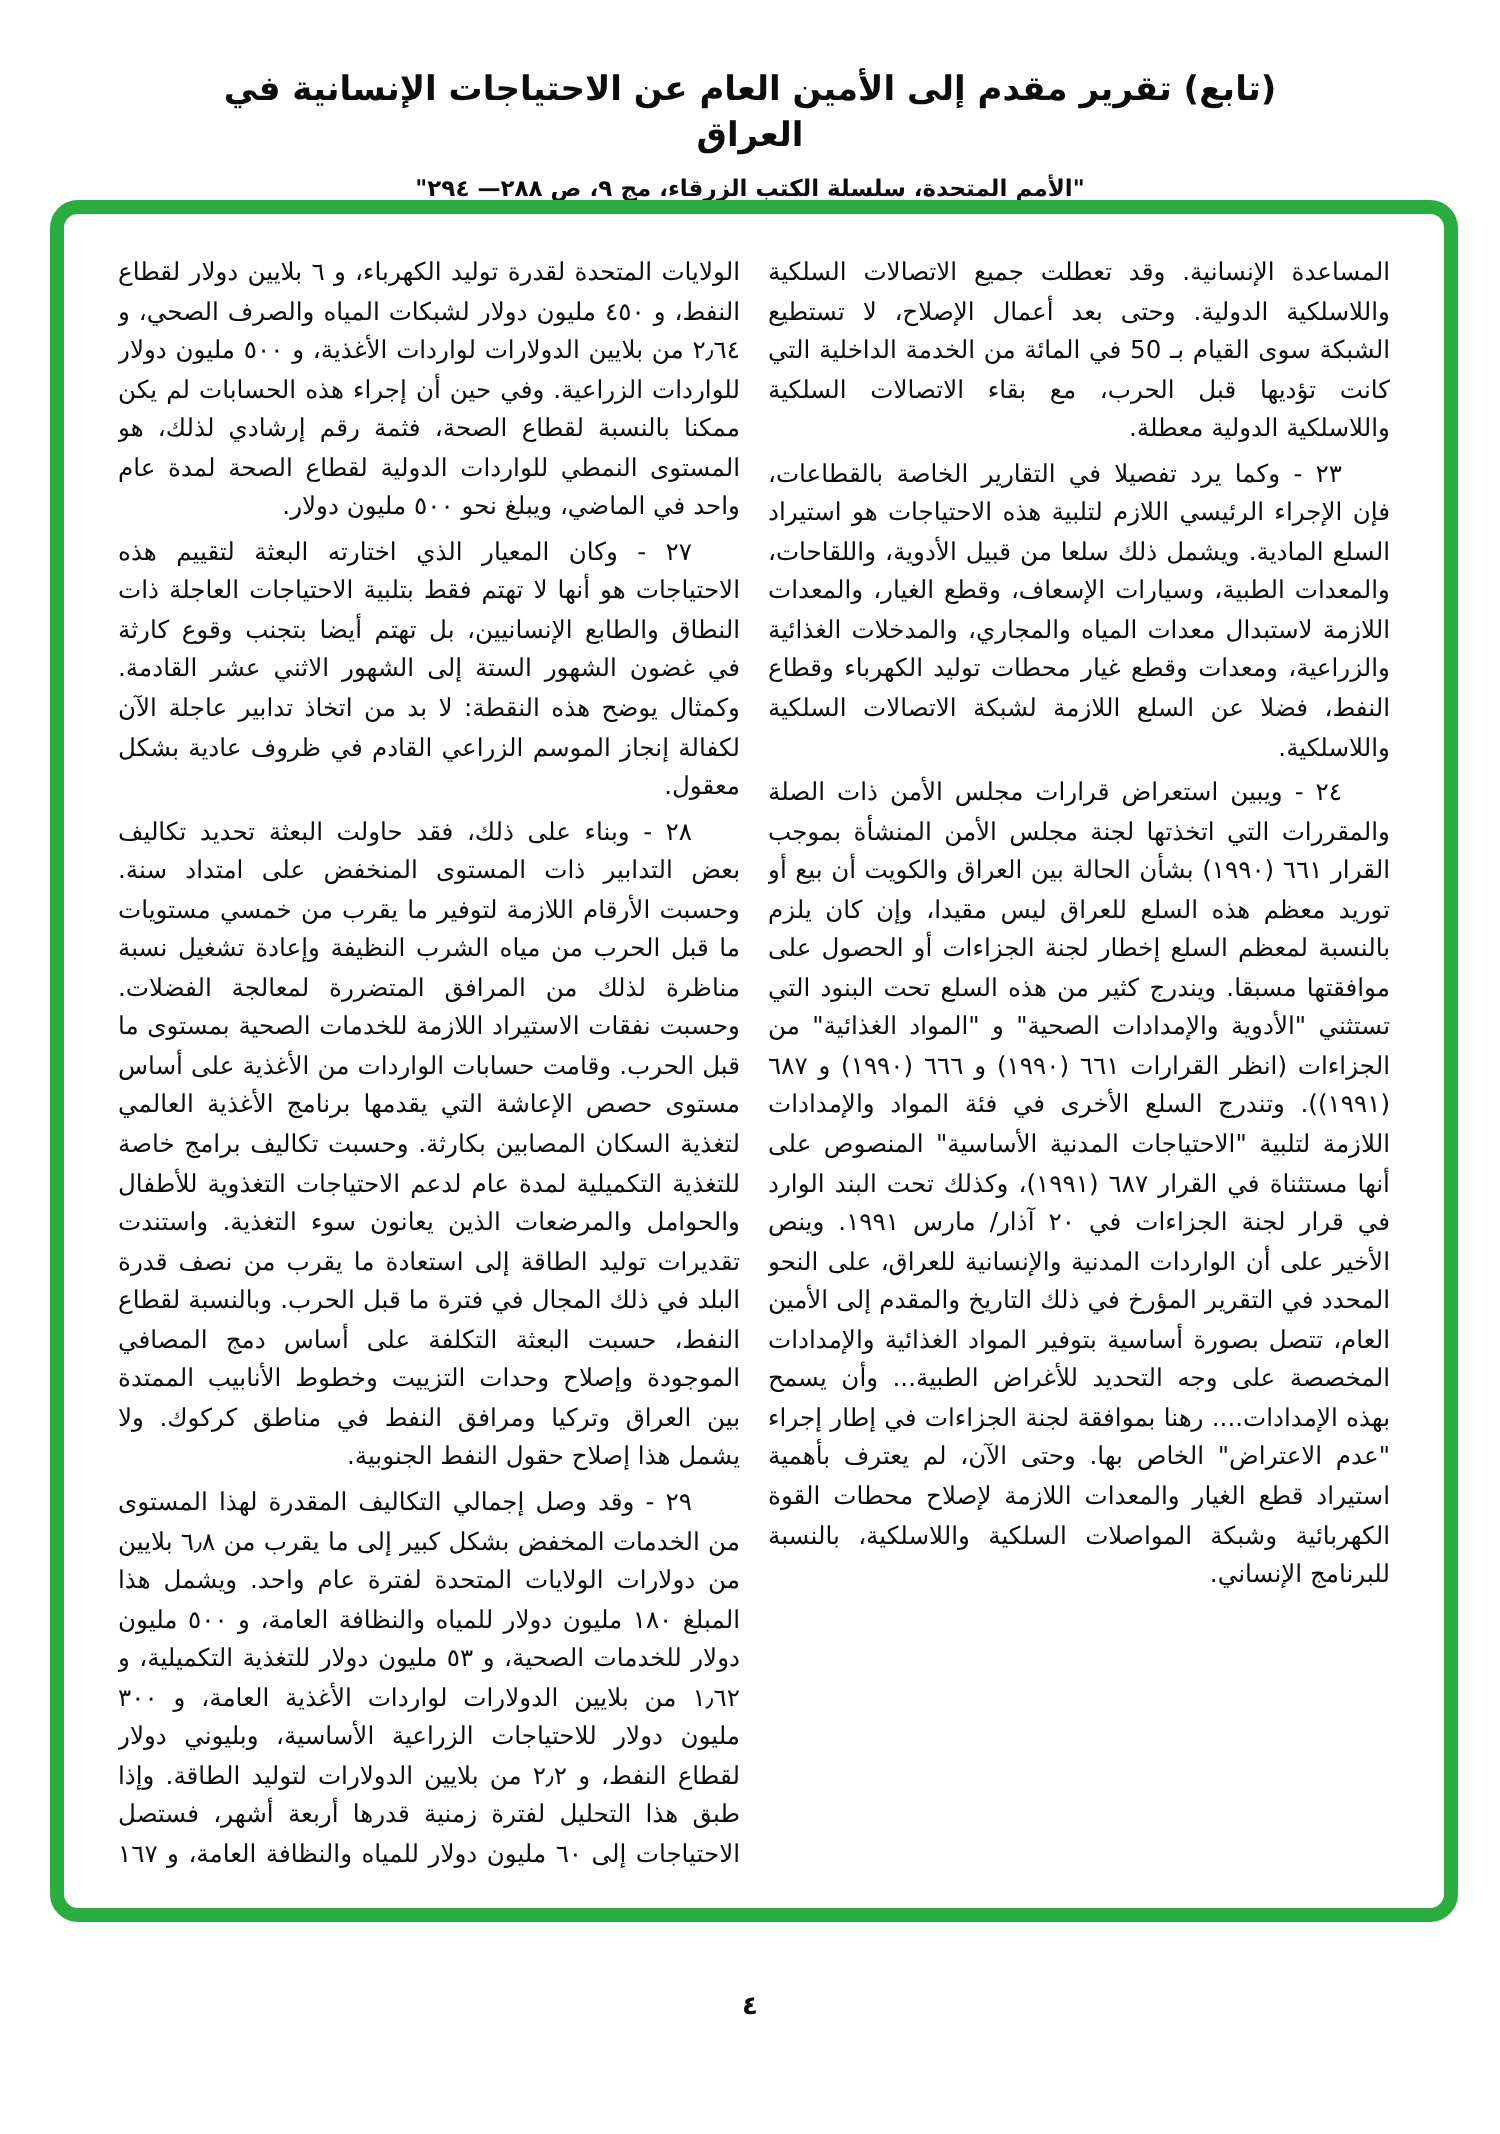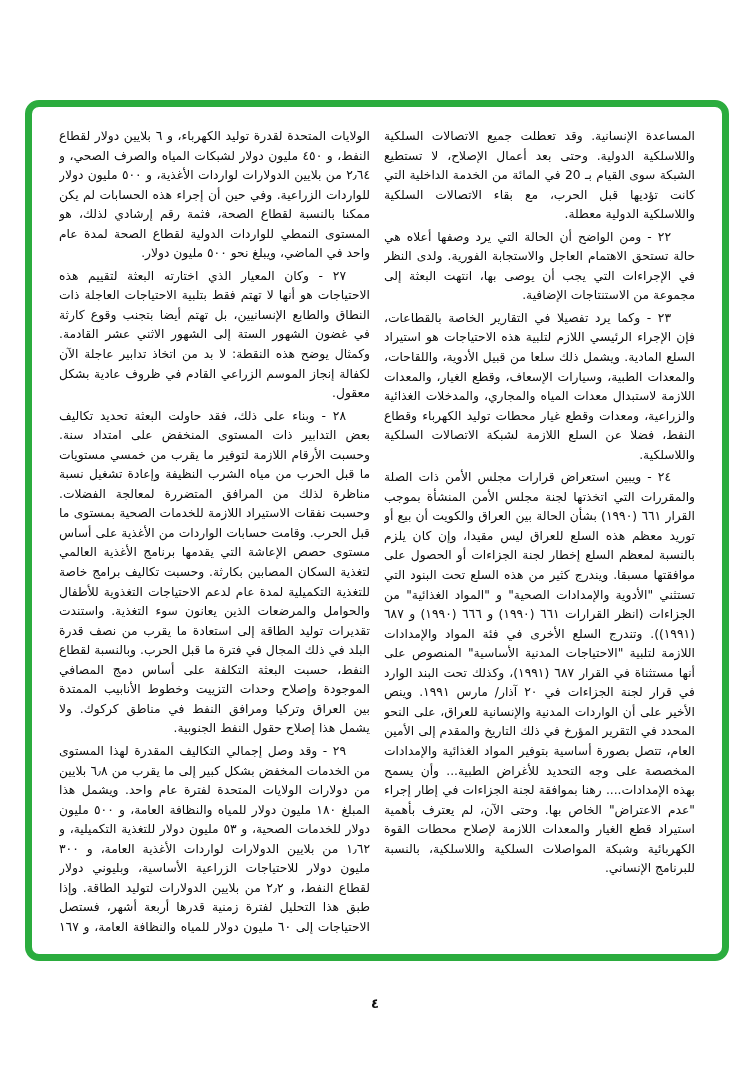--- a/index.html
+++ b/index.html
@@ -67,27 +67,30 @@
     text-align:center;
     font-size:13px;
     font-weight:bold;
   }
 </style>
 </head>
 <body>
 
 <div class="page">
 
+  <div class="header">
+    <div class="title">(تابع) تقرير مقدم إلى الأمين العام عن الاحتياجات الإنسانية في العراق</div>
+    <div class="subtitle">"الأمم المتحدة، سلسلة الكتب الزرقاء، مج ٩، ص ٢٨٨— ٢٩٤"</div>
+  </div>
 
   <div class="frame" style="border-color: rgb(43, 172, 62);">
     <div class="columns">
 
       <div class="col">
-        <p class="cont">المساعدة الإنسانية. وقد تعطلت جميع الاتصالات السلكية واللاسلكية الدولية. وحتى بعد أعمال الإصلاح، لا تستطيع الشبكة سوى القيام بـ 20 في المائة من الخدمة الداخلية التي كانت تؤديها قبل الحرب، مع بقاء الاتصالات السلكية واللاسلكية الدولية معطلة.</p>
-        <p>٢٢ - ومن الواضح أن الحالة التي يرد وصفها أعلاه هي حالة تستحق الاهتمام العاجل والاستجابة الفورية. ولدى النظر في الإجراءات التي يجب أن يوصى بها، انتهت البعثة إلى مجموعة من الاستنتاجات الإضافية.</p>
+        <p class="cont">المساعدة الإنسانية. وقد تعطلت جميع الاتصالات السلكية واللاسلكية الدولية. وحتى بعد أعمال الإصلاح، لا تستطيع الشبكة سوى القيام بـ 50 في المائة من الخدمة الداخلية التي كانت تؤديها قبل الحرب، مع بقاء الاتصالات السلكية واللاسلكية الدولية معطلة.</p>
         <p>٢٣ - وكما يرد تفصيلا في التقارير الخاصة بالقطاعات، فإن الإجراء الرئيسي اللازم لتلبية هذه الاحتياجات هو استيراد السلع المادية. ويشمل ذلك سلعا من قبيل الأدوية، واللقاحات، والمعدات الطبية، وسيارات الإسعاف، وقطع الغيار، والمعدات اللازمة لاستبدال معدات المياه والمجاري، والمدخلات الغذائية والزراعية، ومعدات وقطع غيار محطات توليد الكهرباء وقطاع النفط، فضلا عن السلع اللازمة لشبكة الاتصالات السلكية واللاسلكية.</p>
         <p>٢٤ - ويبين استعراض قرارات مجلس الأمن ذات الصلة والمقررات التي اتخذتها لجنة مجلس الأمن المنشأة بموجب القرار ٦٦١ (١٩٩٠) بشأن الحالة بين العراق والكويت أن بيع أو توريد معظم هذه السلع للعراق ليس مقيدا، وإن كان يلزم بالنسبة لمعظم السلع إخطار لجنة الجزاءات أو الحصول على موافقتها مسبقا. ويندرج كثير من هذه السلع تحت البنود التي تستثني "الأدوية والإمدادات الصحية" و "المواد الغذائية" من الجزاءات (انظر القرارات ٦٦١ (١٩٩٠) و ٦٦٦ (١٩٩٠) و ٦٨٧ (١٩٩١)). وتندرج السلع الأخرى في فئة المواد والإمدادات اللازمة لتلبية "الاحتياجات المدنية الأساسية" المنصوص على أنها مستثناة في القرار ٦٨٧ (١٩٩١)، وكذلك تحت البند الوارد في قرار لجنة الجزاءات في ٢٠ آذار/ مارس ١٩٩١. وينص الأخير على أن الواردات المدنية والإنسانية للعراق، على النحو المحدد في التقرير المؤرخ في ذلك التاريخ والمقدم إلى الأمين العام، تتصل بصورة أساسية بتوفير المواد الغذائية والإمدادات المخصصة على وجه التحديد للأغراض الطبية... وأن يسمح بهذه الإمدادات.... رهنا بموافقة لجنة الجزاءات في إطار إجراء "عدم الاعتراض" الخاص بها. وحتى الآن، لم يعترف بأهمية استيراد قطع الغيار والمعدات اللازمة لإصلاح محطات القوة الكهربائية وشبكة المواصلات السلكية واللاسلكية، بالنسبة للبرنامج الإنساني.</p>
 
       </div>
 
       <div class="col">
         <p class="cont">الولايات المتحدة لقدرة توليد الكهرباء، و ٦ بلايين دولار لقطاع النفط، و ٤٥٠ مليون دولار لشبكات المياه والصرف الصحي، و ٢٫٦٤ من بلايين الدولارات لواردات الأغذية، و ٥٠٠ مليون دولار للواردات الزراعية. وفي حين أن إجراء هذه الحسابات لم يكن ممكنا بالنسبة لقطاع الصحة، فثمة رقم إرشادي لذلك، هو المستوى النمطي للواردات الدولية لقطاع الصحة لمدة عام واحد في الماضي، ويبلغ نحو ٥٠٠ مليون دولار.</p>
         <p>٢٧ - وكان المعيار الذي اختارته البعثة لتقييم هذه الاحتياجات هو أنها لا تهتم فقط بتلبية الاحتياجات العاجلة ذات النطاق والطابع الإنسانيين، بل تهتم أيضا بتجنب وقوع كارثة في غضون الشهور الستة إلى الشهور الاثني عشر القادمة. وكمثال يوضح هذه النقطة: لا بد من اتخاذ تدابير عاجلة الآن لكفالة إنجاز الموسم الزراعي القادم في ظروف عادية بشكل معقول.</p>
         <p>٢٨ - وبناء على ذلك، فقد حاولت البعثة تحديد تكاليف بعض التدابير ذات المستوى المنخفض على امتداد سنة. وحسبت الأرقام اللازمة لتوفير ما يقرب من خمسي مستويات ما قبل الحرب من مياه الشرب النظيفة وإعادة تشغيل نسبة مناظرة لذلك من المرافق المتضررة لمعالجة الفضلات. وحسبت نفقات الاستيراد اللازمة للخدمات الصحية بمستوى ما قبل الحرب. وقامت حسابات الواردات من الأغذية على أساس مستوى حصص الإعاشة التي يقدمها برنامج الأغذية العالمي لتغذية السكان المصابين بكارثة. وحسبت تكاليف برامج خاصة للتغذية التكميلية لمدة عام لدعم الاحتياجات التغذوية للأطفال والحوامل والمرضعات الذين يعانون سوء التغذية. واستندت تقديرات توليد الطاقة إلى استعادة ما يقرب من نصف قدرة البلد في ذلك المجال في فترة ما قبل الحرب. وبالنسبة لقطاع النفط، حسبت البعثة التكلفة على أساس دمج المصافي الموجودة وإصلاح وحدات التزييت وخطوط الأنابيب الممتدة بين العراق وتركيا ومرافق النفط في مناطق كركوك. ولا يشمل هذا إصلاح حقول النفط الجنوبية.</p>
         <p>٢٩ - وقد وصل إجمالي التكاليف المقدرة لهذا المستوى من الخدمات المخفض بشكل كبير إلى ما يقرب من ٦٫٨ بلايين من دولارات الولايات المتحدة لفترة عام واحد. ويشمل هذا المبلغ ١٨٠ مليون دولار للمياه والنظافة العامة، و ٥٠٠ مليون دولار للخدمات الصحية، و ٥٣ مليون دولار للتغذية التكميلية، و ١٫٦٢ من بلايين الدولارات لواردات الأغذية العامة، و ٣٠٠ مليون دولار للاحتياجات الزراعية الأساسية، وبليوني دولار لقطاع النفط، و ٢٫٢ من بلايين الدولارات لتوليد الطاقة. وإذا طبق هذا التحليل لفترة زمنية قدرها أربعة أشهر، فستصل الاحتياجات إلى ٦٠ مليون دولار للمياه والنظافة العامة، و ١٦٧ مليون دولار للخدمات الصحية، و ١٨ مليون دولار للتغذية التكميلية، و ٥٤٠ مليون دولار لواردات الأغذية، و ١٠٠ مليون دولار للاحتياجات الزراعية الأساسية، و ٦٦٧ مليون دولار لقطاع النفط، و ١٫١ من بلايين الدولارات لتوليد الطاقة. وتشمل تقديرات قطاعي الطاقة والنفط مخصصات للتكاليف الأولية التي تنشأ في هذين القطاعين. وبذلك يصل مجموع</p>

